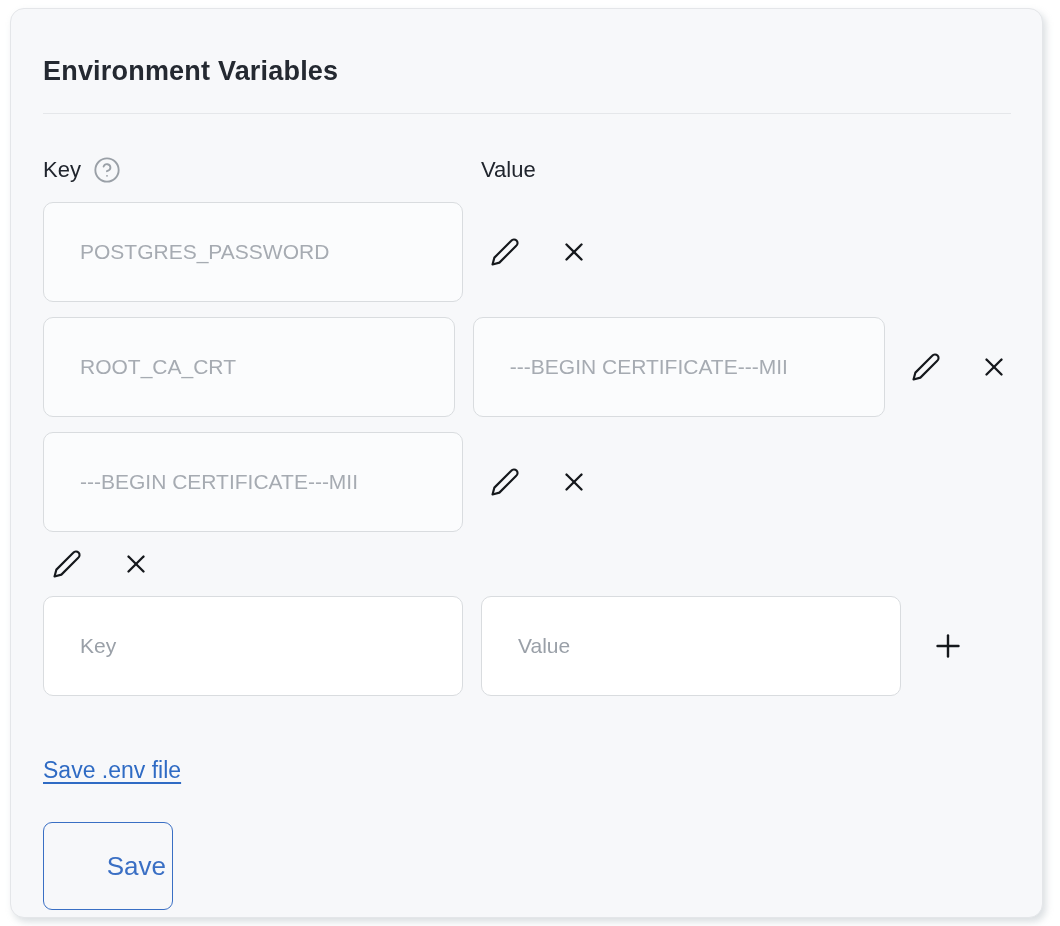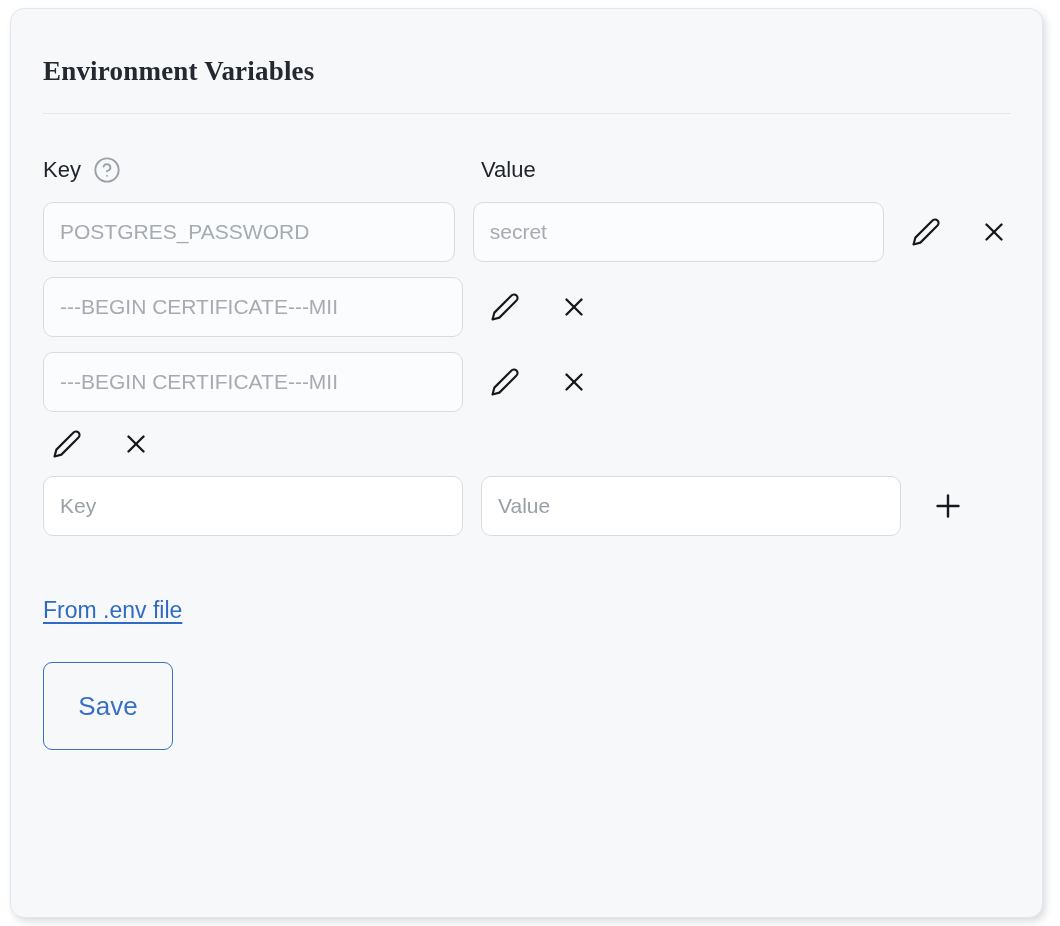--- a/index.html
+++ b/index.html
@@ -19,21 +19,20 @@
     box-shadow: 3px 4px 7px rgba(160,170,180,0.38);
     padding: 44px 31px 0 32px;
   }
   .title {
     margin: 0;
     font-size: 27px;
     font-weight: 600;
     letter-spacing: .2px;
     color: #242931;
     line-height: 36px;
-    font-family: Liberation Serif, serif;
   }
   .divider {
     margin-top: 24px;
     height: 1px;
     background: #e5e7ea;
     border: none;
   }
   .col-headers {
     margin-top: 40px;
     display: flex;
@@ -56,25 +55,25 @@
     display: inline-block;
   }
   .rows { margin-top: 16px; }
   .row {
     display: flex;
     align-items: center;
     gap: 18px;
     margin-bottom: 15px;
   }
   .inp {
-    width: 420px; height: 60px;
+    width: 420px; height: 100px;
     border: 1px solid #d9dcdf;
     border-radius: 10px;
     background: #fbfcfd;
-    padding: 0 16px;
+    padding: 0 36px;
     font-family: "Liberation Sans", sans-serif;
     font-size: 21px;
     color: #a6abb2;
     outline: none;
     text-overflow: clip;
     white-space: nowrap;
     overflow: hidden;
   }
   .inp::placeholder { color: #9aa0a8; opacity: 1; }
   .inp.fresh { background: #ffffff; }
@@ -105,20 +104,21 @@
     display: block;
     margin-top: 38px;
     width: 130px; height: 88px;
     background: transparent;
     border: 1.5px solid #3a6fc4;
     border-radius: 9px;
     color: #3a6fc4;
     font-family: "Liberation Sans", sans-serif;
     font-size: 26px;
     cursor: pointer;
+    text-align: right;
   }
 </style>
 </head>
 <body>
 
 <div class="card">
 
   <h1 class="title">Environment Variables</h1>
   <hr class="divider">
 
@@ -135,39 +135,39 @@
     </div>
     <div>
       <span class="col-label">Value</span>
     </div>
   </div>
 
   <div class="rows">
 
     <div class="row">
       <input class="inp" readonly="" value="POSTGRES_PASSWORD" style="">
-      <input class="inp" readonly="" value="secret" style="">
-      <button class="icon-btn edit">
-        <span>
-          <svg width="30" height="30" viewBox="0 0 24 24" fill="none" stroke="currentColor" stroke-width="1.7" stroke-linecap="round" stroke-linejoin="round">
-            <path d="M17 3a2.85 2.83 0 1 1 4 4L7.5 20.5 2 22l1.5-5.5Z"></path>
-          </svg>
-        </span>
-      </button>
-      <button class="icon-btn del">
-        <span>
-          <svg width="30" height="30" viewBox="0 0 24 24" fill="none" stroke="currentColor" stroke-width="1.9" stroke-linecap="round">
-            <path d="M18 6 6 18"></path>
-              <path d="m6 6 12 12"></path>
-          </svg>
-        </span>
-      </button>
-    </div>
-
-    <div class="row">
+      <button class="icon-btn edit">
+        <span>
+          <svg width="30" height="30" viewBox="0 0 24 24" fill="none" stroke="currentColor" stroke-width="1.7" stroke-linecap="round" stroke-linejoin="round">
+            <path d="M17 3a2.85 2.83 0 1 1 4 4L7.5 20.5 2 22l1.5-5.5Z"></path>
+          </svg>
+        </span>
+      </button>
+      <button class="icon-btn del">
+        <span>
+          <svg width="30" height="30" viewBox="0 0 24 24" fill="none" stroke="currentColor" stroke-width="1.9" stroke-linecap="round">
+            <path d="M18 6 6 18"></path>
+              <path d="m6 6 12 12"></path>
+          </svg>
+        </span>
+      </button>
+    </div>
+
+    <div class="row">
+      <input class="inp" readonly="" value="ROOT_CA_CRT" style="">
       <input class="inp" readonly="" value="---BEGIN CERTIFICATE---MII" style="">
       <button class="icon-btn edit">
         <span>
           <svg width="30" height="30" viewBox="0 0 24 24" fill="none" stroke="currentColor" stroke-width="1.7" stroke-linecap="round" stroke-linejoin="round">
             <path d="M17 3a2.85 2.83 0 1 1 4 4L7.5 20.5 2 22l1.5-5.5Z"></path>
           </svg>
         </span>
       </button>
       <button class="icon-btn del">
         <span>
@@ -224,17 +224,17 @@
           <svg width="36" height="36" viewBox="0 0 24 24" fill="none" stroke="currentColor" stroke-width="1.6" stroke-linecap="round">
             <path d="M12 5v14"></path>
               <path d="M5 12h14"></path>
           </svg>
         </span>
       </button>
     </div>
 
   </div>
 
-  <a class="env-link" href="#">From .env file</a>
+  <a class="env-link" href="#">Save .env file</a>
 
   <button class="save-btn">Save</button>
 
 </div>
 
 </body></html>

